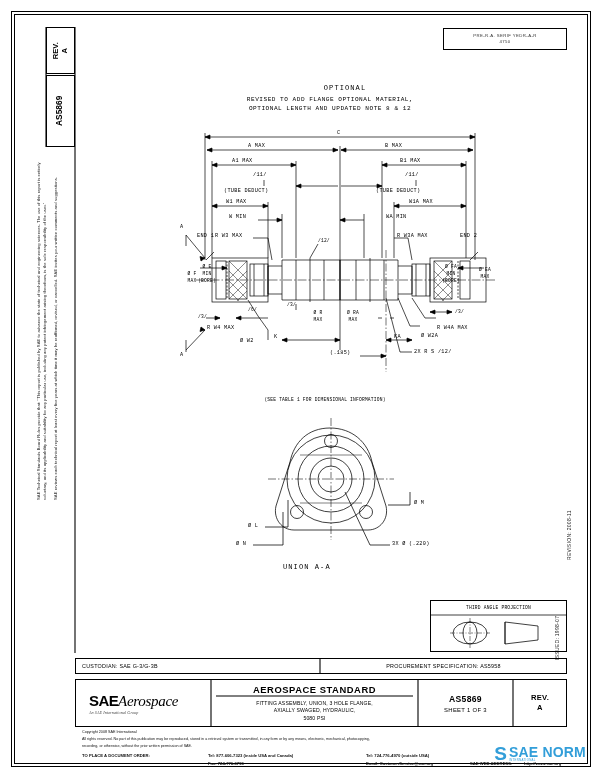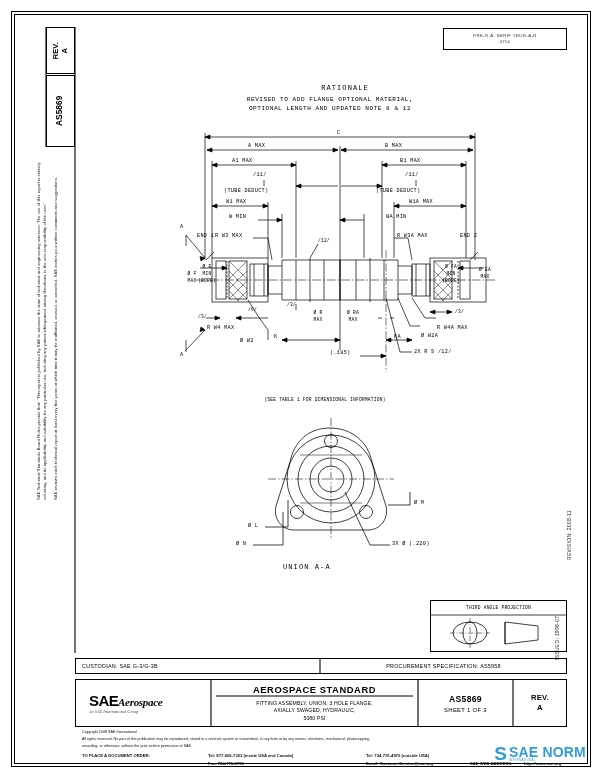--- a/index.html
+++ b/index.html
@@ -32,21 +32,21 @@
   
   svg.draw{position:absolute;left:0;top:0;width:600px;height:776px;pointer-events:none;}
 
   
   .tb{position:absolute;box-sizing:border-box;border:1.1px solid #000;}
   .cell{position:absolute;box-sizing:border-box;display:flex;align-items:center;}
   .cell.c{justify-content:center;}
   .lbl{font-size:5.4px;letter-spacing:.25px;color:#000;}
 
   .sae-logo{font-family:"Liberation Sans",sans-serif;font-weight:bold;font-size:15px;letter-spacing:-.6px;}
-  .sae-aero{font-family:"Liberation Serif",serif;font-style:italic;font-size:11px;letter-spacing:-.3px;font-weight:700;}
+  .sae-aero{font-family:"Liberation Serif",serif;font-style:italic;font-size:15px;letter-spacing:-.3px;font-weight:400;}
   .sae-sub{font-family:"Liberation Serif",serif;font-style:italic;font-size:4.1px;color:#444;letter-spacing:.1px;}
 
   .as-title{font-weight:bold;font-size:9.4px;letter-spacing:.55px;}
   .as-sub{font-size:5.1px;letter-spacing:.15px;line-height:1.5;text-align:center;}
   .as-num{font-weight:bold;font-size:8.6px;letter-spacing:.3px;}
   .as-sheet{font-size:5.9px;letter-spacing:.3px;}
   .rev-t{font-weight:bold;font-size:7.6px;letter-spacing:.3px;line-height:1.35;text-align:center;}
 
   .foot{position:absolute;font-size:3.7px;color:#111;line-height:1.42;letter-spacing:0px;white-space:nowrap;}
 
@@ -86,21 +86,21 @@
   <div class="vtext" style="left:53px;top:500px;">SAE reviews each technical report at least every five years at which time it may be reaffirmed, revised, or cancelled. SAE invites your written comments and suggestions.</div>
 
   <div class="rtext" style="left:566px;top:560px;">REVISION: 2008-11</div>
   <div class="rtext" style="left:554px;top:660px;">ISSUED: 1998-07</div>
 
   <div class="stamp" style="left:443px;top:28px;width:124px;height:22px;">
     <span>PRE-R.A. SERIF YEDR-A-R</span>
     <span>4750</span>
   </div>
 
-  <div class="dt mid ctr" style="left:195px;top:84px;width:300px;">RATIONALE</div>
+  <div class="dt mid ctr" style="left:195px;top:84px;width:300px;">OPTIONAL</div>
   <div class="dt ctr" style="left:165px;top:96px;width:330px;">REVISED TO ADD FLANGE OPTIONAL MATERIAL,</div>
   <div class="dt ctr" style="left:165px;top:105px;width:330px;">OPTIONAL LENGTH AND UPDATED NOTE 8 &amp; 12</div>
 
   <svg class="draw">
     <g stroke="#000" fill="none" stroke-width="0.7">
 
       <line x1="205" y1="137" x2="475" y2="137"></line>
       <path d="M205,137 l5,-2 v4 z" fill="#000"></path>
       <path d="M475,137 l-5,-2 v4 z" fill="#000"></path>
       <line x1="205" y1="133" x2="205" y2="260" stroke-dasharray="0"></line>

